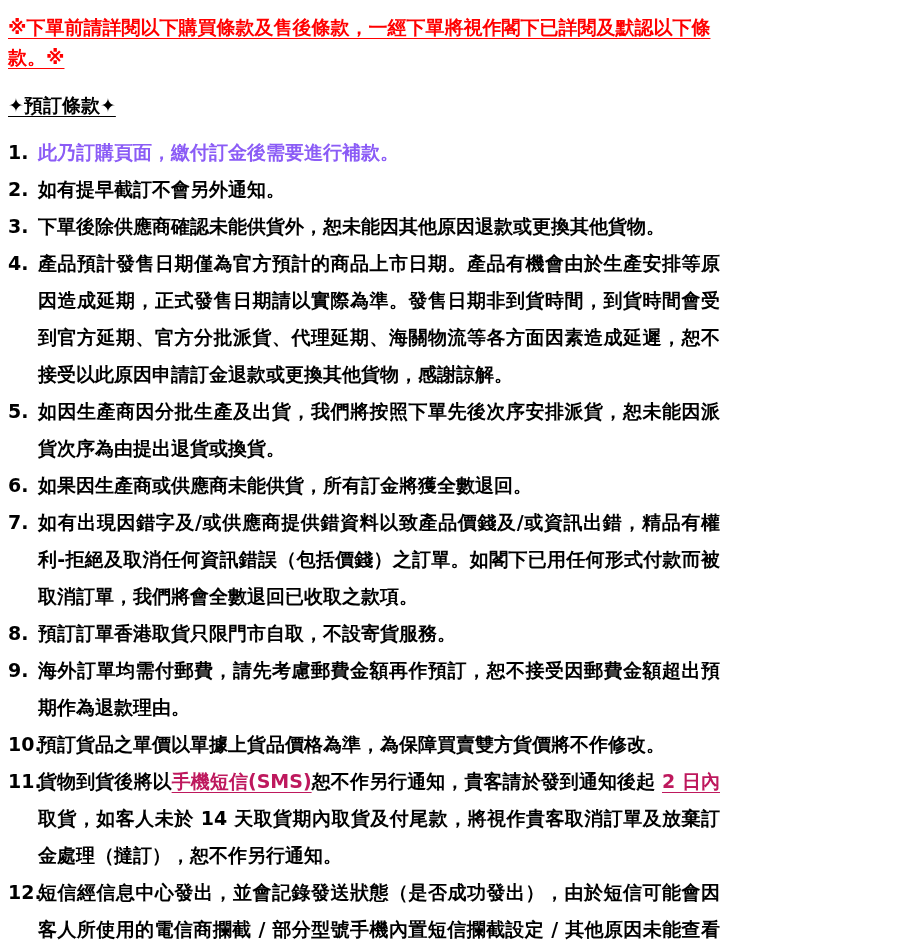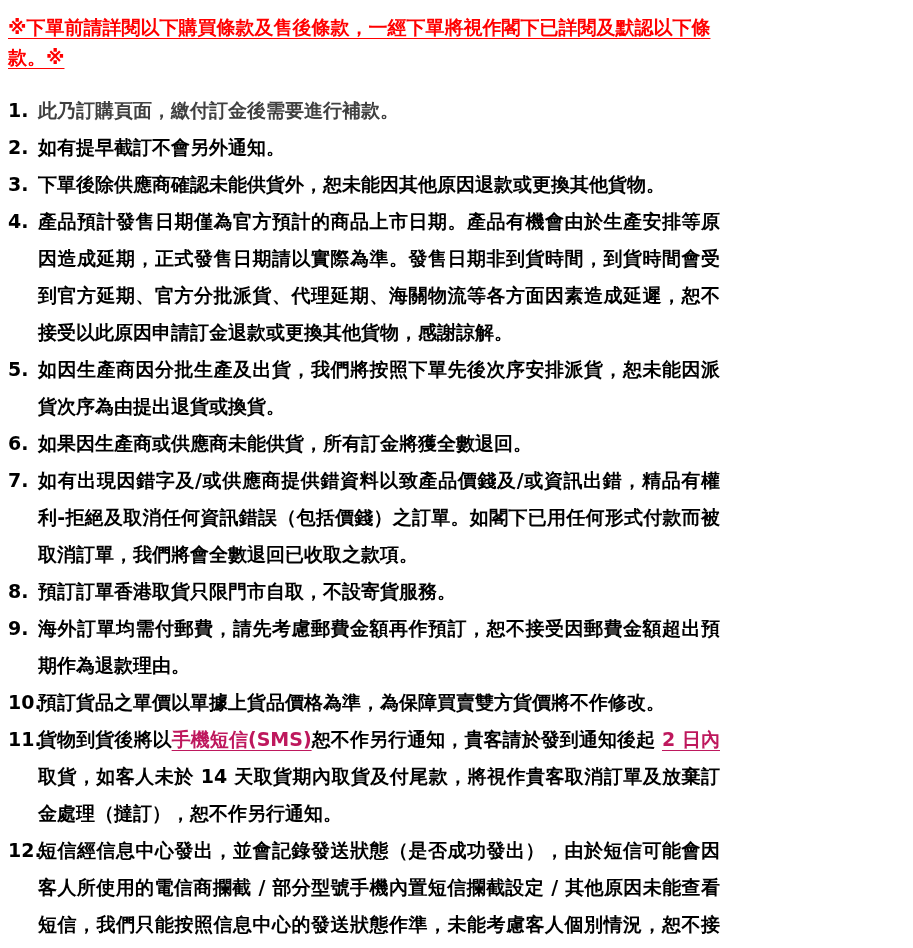--- a/index.html
+++ b/index.html
@@ -49,41 +49,42 @@
   .content {
     flex: 1;
     line-height: 37px;
     text-align: justify;
   }
   .seg-normal {
     color: #000000;
     margin-top: 40px;
   }
   .seg-red {
-    color: #404040;
+    color: #8b5cf6;
   }
   .seg-red-underline {
     color: #be185d;
     text-decoration: underline;
     text-underline-offset: 4px;
   }
   .seg-link {
     color: #0000EE;
     text-decoration: underline;
     text-underline-offset: 4px;
     cursor: pointer;
     font-style: italic;
   }
 </style>
 </head>
 <body>
 
 <div class="page">
   <div class="title">※下單前請詳閱以下購買條款及售後條款，一經下單將視作閣下已詳閱及默認以下條款。※</div>
 
+  <div class="section-heading">✦預訂條款✦</div>
 
   <ol class="terms-list" id="terms-list">
       <li class="item">
         <span class="num">1.</span>
         <span class="content"><span class="seg-red">此乃訂購頁面，繳付訂金後需要進行補款。</span></span>
       </li>
       <li class="item">
         <span class="num">2.</span>
         <span class="content"><span class="seg-normal">如有提早截訂不會另外通知。</span></span>
       </li>

